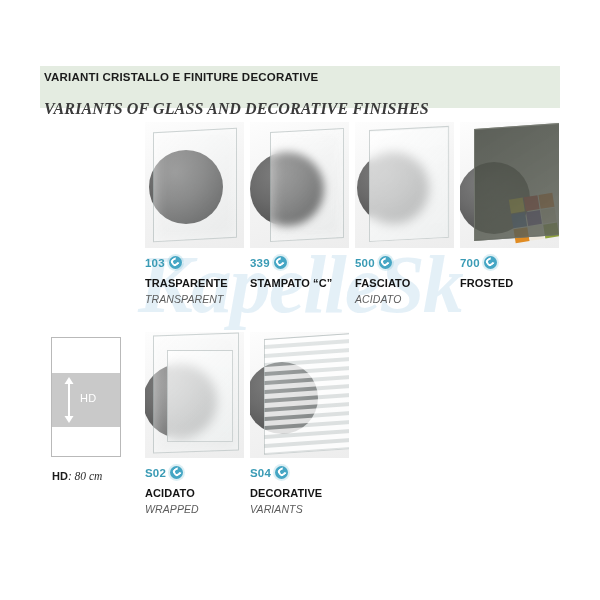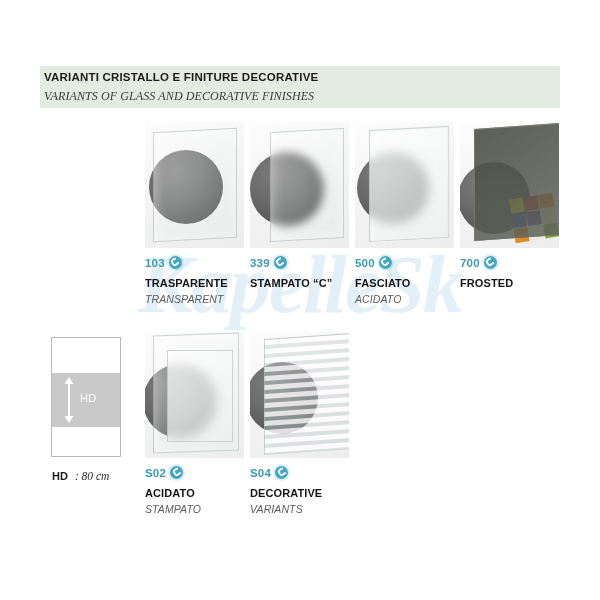--- a/index.html
+++ b/index.html
@@ -42,25 +42,25 @@
     left:44px;top:71px;
     font-size:11.5px;
     font-weight:700;
     letter-spacing:.2px;
     color:#1b1b1b;
     z-index:3;
     white-space:nowrap;
   }
   #header-subtitle{
     position:absolute;
-    left:44px;top:89px;
+    left:44px;top:100px;
     font-family:"Liberation Serif", serif;
     font-style:italic;
-    font-size:12px;
-    font-weight:400;
+    font-size:16px;
+    font-weight:700;
     letter-spacing:.1px;
     color:#3a3a3a;
     z-index:3;
     white-space:nowrap;
   }
 
   
   .row{position:absolute;z-index:2;}
   #row-1{left:0;top:122px;}
   #row-2{left:0;top:332px;}
@@ -146,21 +146,20 @@
     position:absolute;
     left:52px;top:470px;
     font-size:11px;color:#1b1b1b;
     z-index:2;white-space:nowrap;
   }
   #hd-caption .b{font-weight:700;}
   #hd-caption .i{
     font-family:"Liberation Serif", serif;
     font-style:italic;font-weight:400;color:#2b2b2b;
     font-size:11.5px;
-    margin-left:7px;
   }
 
   
   .photo{position:absolute;inset:0;}
   .bg-wall{
     position:absolute;inset:0;
     background:linear-gradient(160deg,#fdfdfd 0%,#f4f4f4 45%,#ededed 100%);
   }
   .sphere{
     position:absolute;
@@ -323,21 +322,21 @@
         <div class="pane pane-clear" style="left:8px;top:2px;width:86px;height:118px;transform:skewY(-2deg);"></div>
         <div class="blurmask" style="left:22px;top:18px;width:66px;height:92px;"></div>
         <div class="pane pane-frost" style="left:22px;top:18px;width:66px;height:92px;"></div>
       </div>
     </div>
     <div class="code-line">
       <span class="code-num">S02</span>
       <span class="code-badge"></span>
     </div>
     <div class="name-it">ACIDATO</div>
-    <div class="name-en">STAMPATO</div>
+    <div class="name-en">WRAPPED</div>
   </div>
 
   <div class="swatch-cell" style="left:250px;top:0;width:130px;height:185px;">
     <div class="tile">
       <div class="photo">
         <div class="bg-wall"></div>
         <div class="sphere" style="left:-4px;top:30px;width:72px;height:72px;"></div>
         <div class="stripes" style="left:14px;top:4px;width:86px;height:114px;transform:skewY(-4deg);"></div>
       </div>
     </div>

